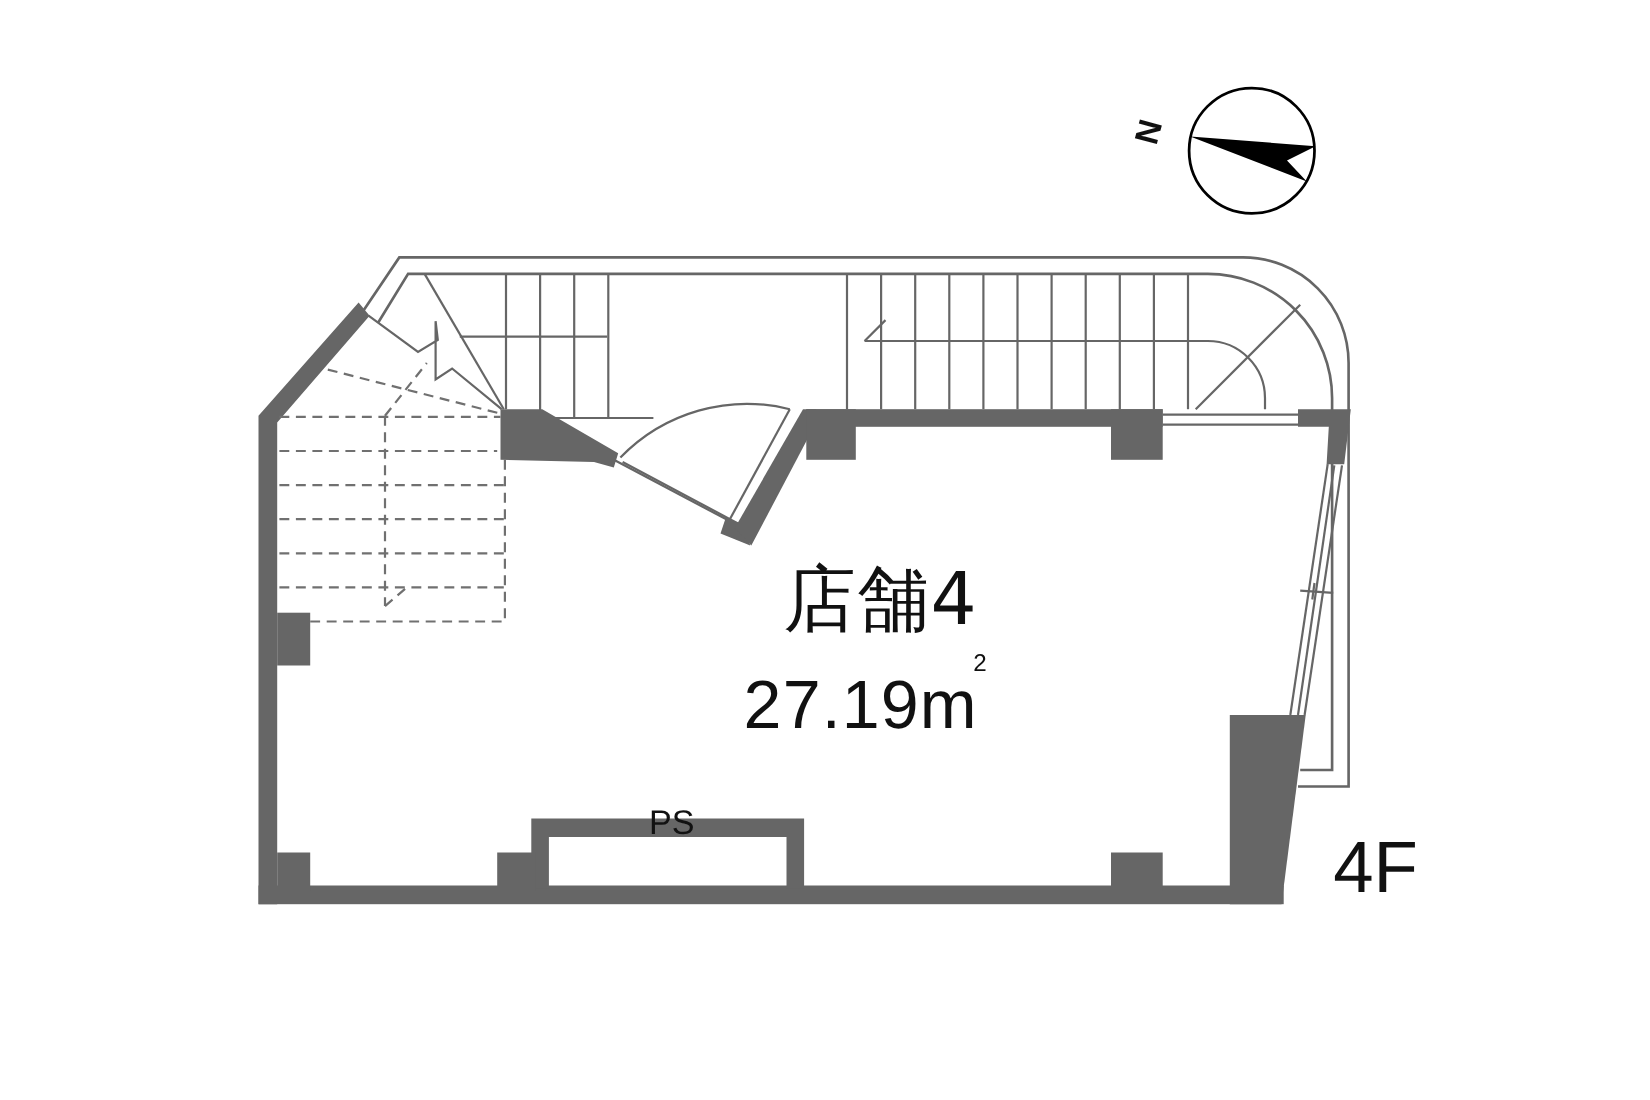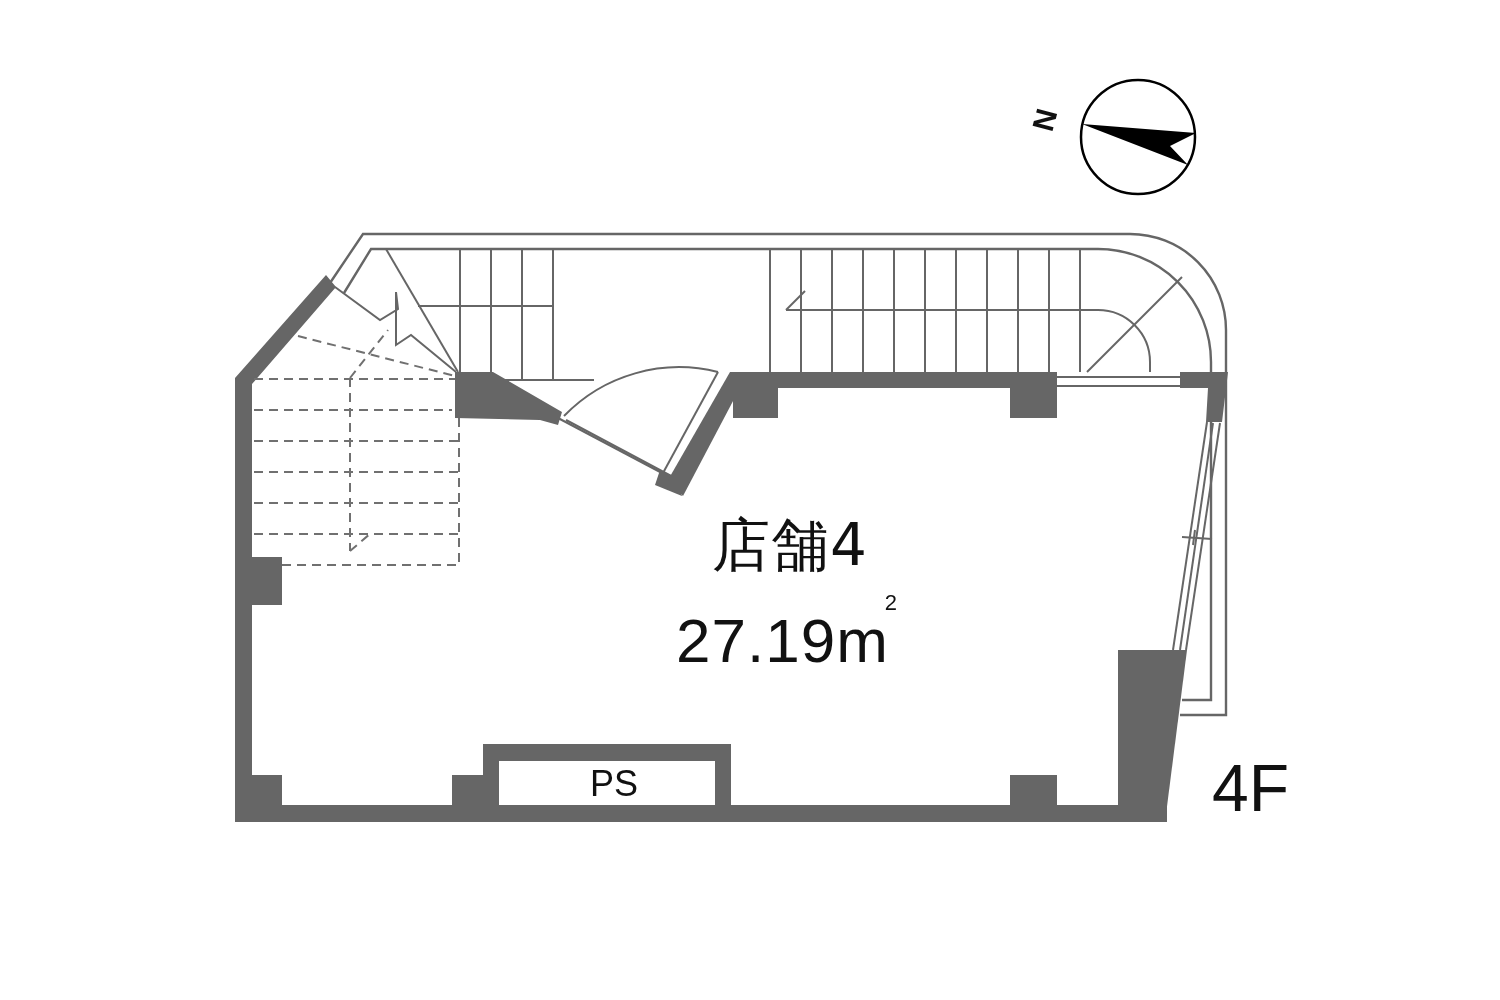--- a/index.html
+++ b/index.html
@@ -3,24 +3,24 @@
   <meta charset="utf-8">
   <style>
     html, body { margin: 0; padding: 0; background: #ffffff; }
     body { width: 1500px; height: 1000px; position: relative; overflow: hidden; font-family: "DejaVu Sans", sans-serif; }
     #plan { position: absolute; left: 0; top: 0; width: 1500px; height: 1000px; }
     .wall { fill: #666666; stroke: none; }
     .line { fill: none; stroke: #666666; stroke-width: 2.4; }
     .thin { fill: none; stroke: #666666; stroke-width: 2; }
     .dash { fill: none; stroke: #707070; stroke-width: 2; stroke-dasharray: 9 6; }
     .label { position: absolute; color: #111111; font-family: "Liberation Sans", "DejaVu Sans", sans-serif; white-space: nowrap; }
-    #room-name { left: 712px; top: 515px; font-size: 58px; line-height: 60px; letter-spacing: 1px; font-family: "DejaVu Sans", sans-serif; }
+    #room-name { left: 712px; top: 515px; font-size: 66px; line-height: 60px; letter-spacing: 1px; font-family: "DejaVu Sans", sans-serif; }
     #room-area { left: 676px; top: 598px; font-size: 62px; line-height: 70px; letter-spacing: 1px; }
     #room-area sup { font-size: 22px; position: relative; top: -30px; left: -4px; }
-    #ps-label { left: 590px; top: 768px; font-size: 36px; line-height: 32px; }
+    #ps-label { left: 590px; top: 732px; font-size: 31px; line-height: 32px; }
     #floor-label { left: 1212px; top: 750px; font-size: 66px; line-height: 76px; text-align: right; }
     #north-label { left: 1032px; top: 100px; font-size: 30px; line-height: 34px; transform: rotate(-75deg); transform-origin: 14px 17px; font-weight: bold; }
   </style>
 </head>
 <body>
 
 <svg id="plan" viewBox="0 0 1500 1000" xmlns="http://www.w3.org/2000/svg">
 
   <g>
     <circle cx="1138" cy="137" r="57" fill="#fff" stroke="#000" stroke-width="2.5"></circle>

